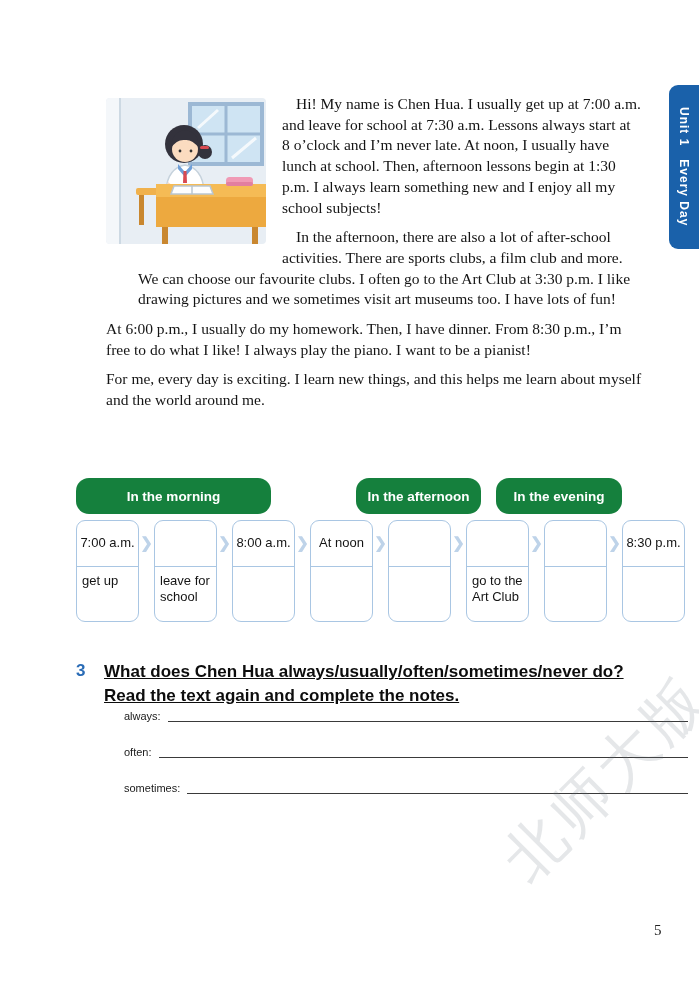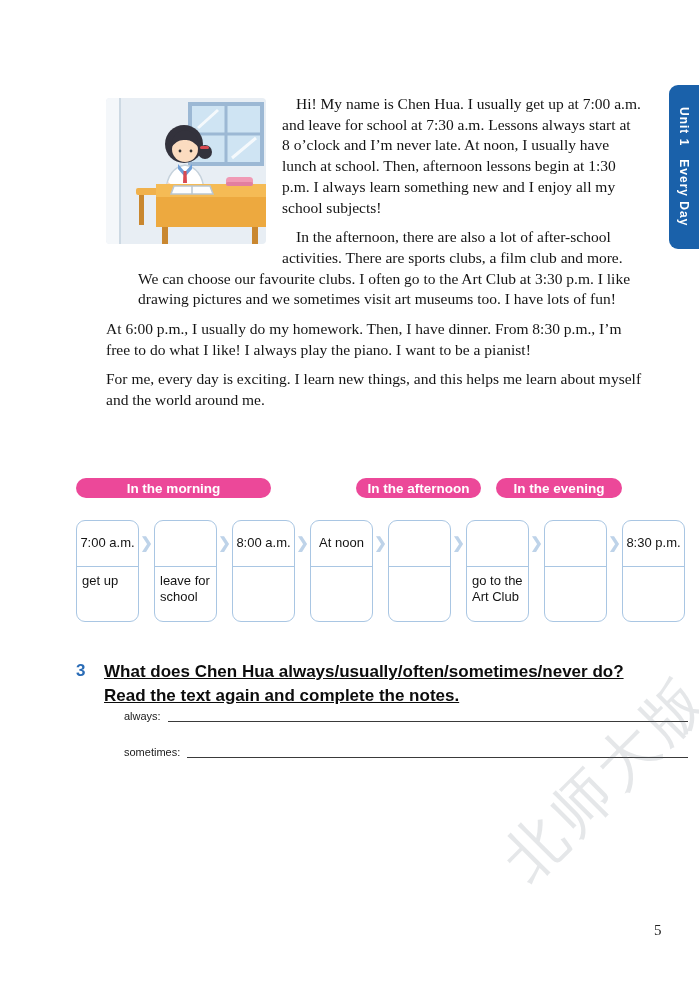--- a/index.html
+++ b/index.html
@@ -14,21 +14,21 @@
 
   
   .reading{position:absolute;left:106px;top:94px;width:536px;font-size:15.5px;line-height:20.7px;}
   .reading p{margin:0 0 9px 0;}
   .reading p.indent{text-indent:14px;margin-left:32px;}
   .illu{float:left;width:160px;height:146px;margin:4px 16px 14px 0;border-radius:4px;overflow:hidden;}
 
   
   .timeline{position:absolute;left:76px;top:478px;width:546px;font-family:"Liberation Sans",sans-serif;}
   .tl-headers{position:relative;height:26px;margin-bottom:16px;}
-  .pill{position:absolute;top:0;height:20px;border-radius:13px;background:#ec4899;color:#fff;
+  .pill{position:absolute;top:0;height:36px;border-radius:13px;background:#15803d;color:#fff;
         font-weight:bold;font-size:13.5px;display:flex;align-items:center;justify-content:center;}
   .pill.morning{left:0;width:195px;}
   .pill.afternoon{left:280px;width:125px;}
   .pill.evening{left:420px;width:126px;}
   .tl-row{display:flex;align-items:flex-start;}
   .tl-col{width:63px;flex:none;border:1.5px solid #a9c6e3;border-radius:9px;background:#fff;
           min-height:102px;box-sizing:border-box;}
   .tl-time{height:46px;border-bottom:1.5px solid #a9c6e3;display:flex;align-items:center;
            justify-content:center;text-align:center;font-size:13px;line-height:1.15;
            padding:2px;box-sizing:border-box;}
@@ -163,20 +163,24 @@
     <div class="ex-num">3</div>
     <div class="ex-prompt">What does Chen Hua always/usually/often/sometimes/never do? Read the text again and complete the notes.</div>
   </div>
 
   <div class="answers">
     <div class="ans-row">
       <span class="ans-label">always:</span>
       <span class="ans-line"></span>
     </div>
     <div class="ans-row">
+      <span class="ans-label">often:</span>
+      <span class="ans-line"></span>
+    </div>
+    <div class="ans-row">
       <span class="ans-label">sometimes:</span>
       <span class="ans-line"></span>
     </div>
   </div>
 
   <div class="watermark">北师大版</div>
   <div class="page-num">5</div>
 
 </div>
 

